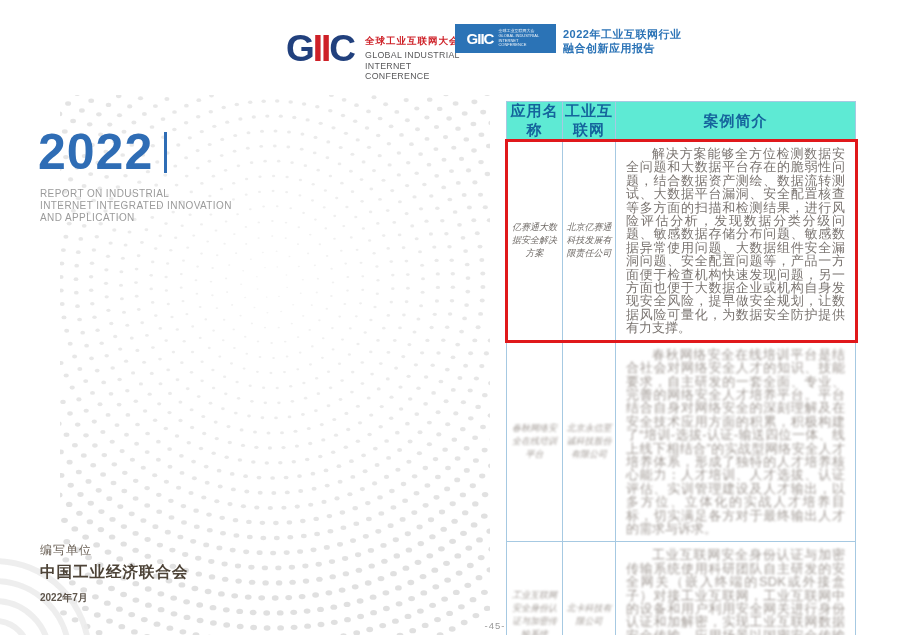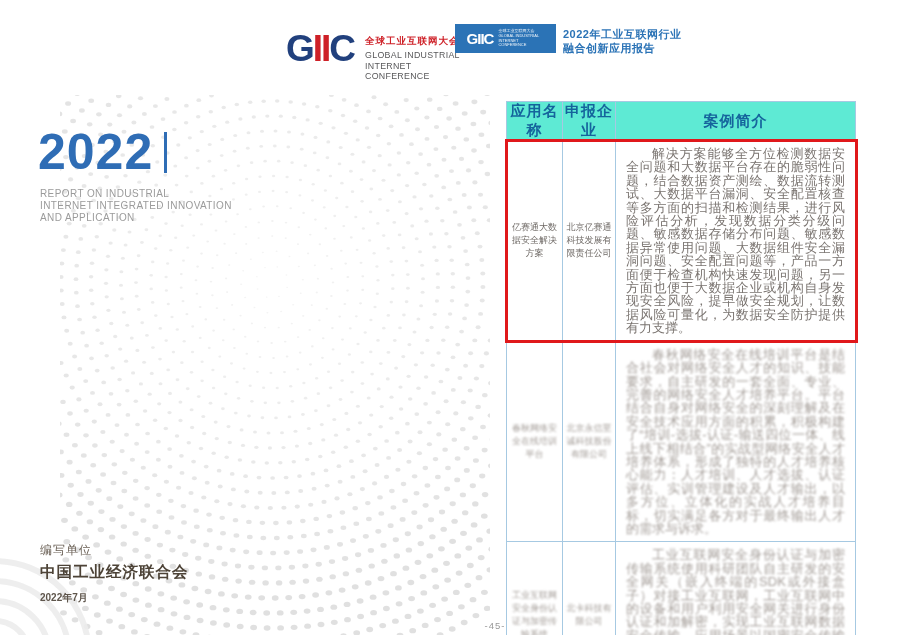--- a/index.html
+++ b/index.html
@@ -39,21 +39,21 @@
   .f-label { font-size:12px; color:#6b6156; letter-spacing:1px; }
   .f-org   { font-size:15.5px; font-weight:700; color:#4d4337; margin-top:3px; letter-spacing:1px; }
   .f-date  { font-size:10px; font-weight:700; color:#5f564c; margin-top:8px; }
 
   
   .report-table { position:absolute; left:506px; top:101px; width:350px; border-collapse:collapse;
                   table-layout:fixed; background:#fff; border:1px solid #7fb0d6; }
   .report-table th, .report-table td { border:1px solid #a6c9e2; vertical-align:middle; }
   .report-table th { background:#5eead4; color:#15649c; font-size:15px; font-weight:700;
                      height:14px; letter-spacing:1px; }
-  td.name, td.comp { font-size:9px; color:#6f6a66; text-align:center; padding:3px; line-height:13px; }
+  td.name, td.comp { font-size:9px; color:#6f6a66; text-align:center; padding:3px; line-height:13px;font-style:italic; }
   td.desc { font-size:13px; color:#7a7470; padding:6px 10px; line-height:13.4px; text-align:justify; }
   td.desc p { text-indent:2em; }
   tr.r1 { height:95px; } tr.r2 { height:93px; } tr.r3 { height:66px; }
   tr.r4 { height:109px; }
   tr.hl { outline:3px solid #e0181b; outline-offset:-1px; }
   tr.blur td { filter:blur(1px); color:#a39c97; }
 
   .page-number { position:absolute; left:470px; top:620px; width:50px; text-align:center;
                  font-size:9.5px; color:#999; letter-spacing:1px; }
 </style>
@@ -1287,21 +1287,21 @@
 
   <table class="report-table">
     <colgroup>
         <col style="width:56px">
         <col style="width:53px">
         <col>
       </colgroup>
     <tbody>
         <tr>
       <th>应用名称</th>
-      <th>申报企业</th>
+      <th>工业互联网</th>
       <th>案例简介</th>
     </tr>
     <tr class="r1 hl">
       <td class="name">亿赛通大数据安全解决方案</td>
       <td class="comp">北京亿赛通科技发展有限责任公司</td>
       <td class="desc">
             <p>解决方案能够全方位检测数据安全问题和大数据平台存在的脆弱性问题，结合数据资产测绘、数据流转测试、大数据平台漏洞、安全配置核查等多方面的扫描和检测结果，进行风险评估分析，发现数据分类分级问题、敏感数据存储分布问题、敏感数据异常使用问题、大数据组件安全漏洞问题、安全配置问题等，产品一方面便于检查机构快速发现问题，另一方面也便于大数据企业或机构自身发现安全风险，提早做安全规划，让数据风险可量化，为数据安全防护提供有力支撑。</p>
           </td>
     </tr>
     <tr class="r2 blur">

